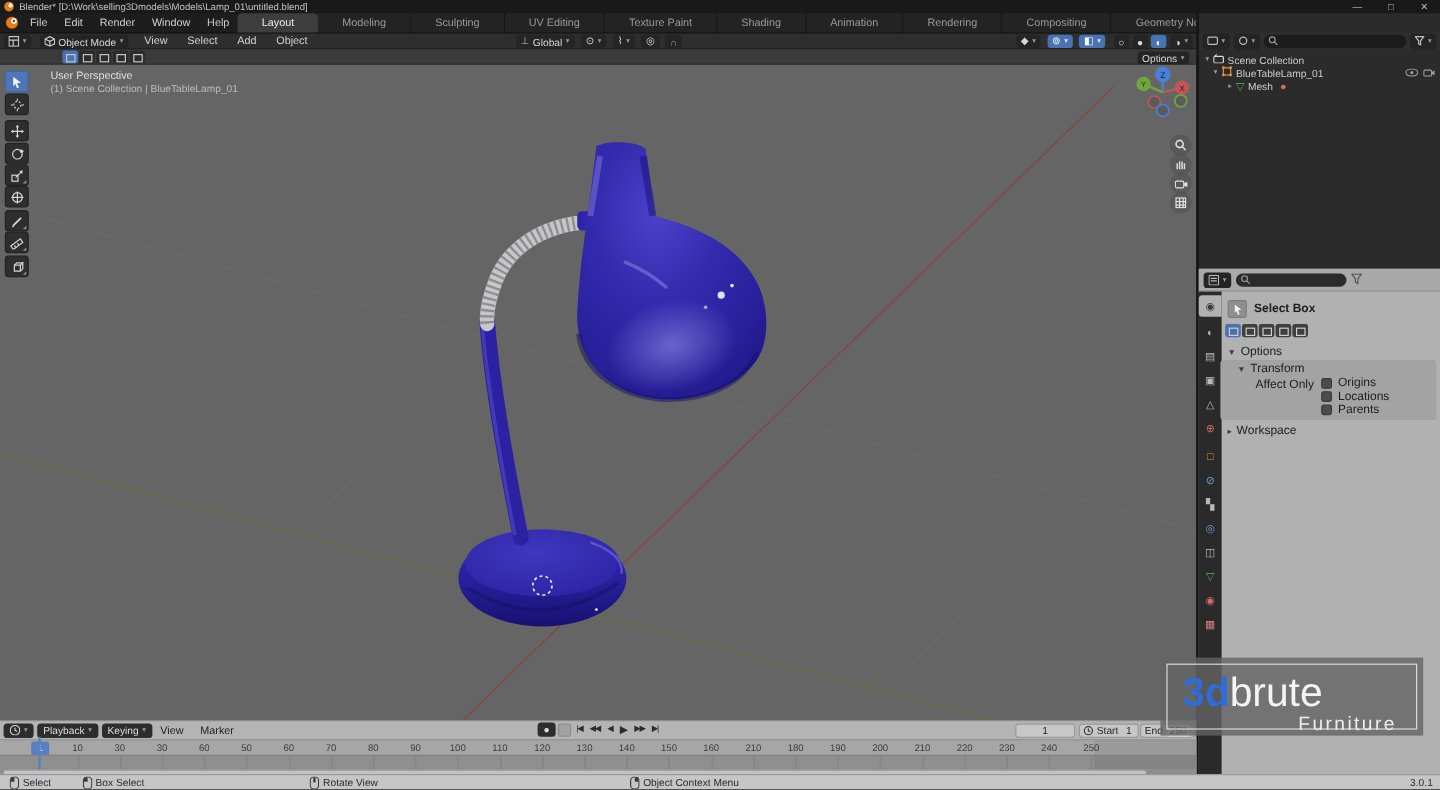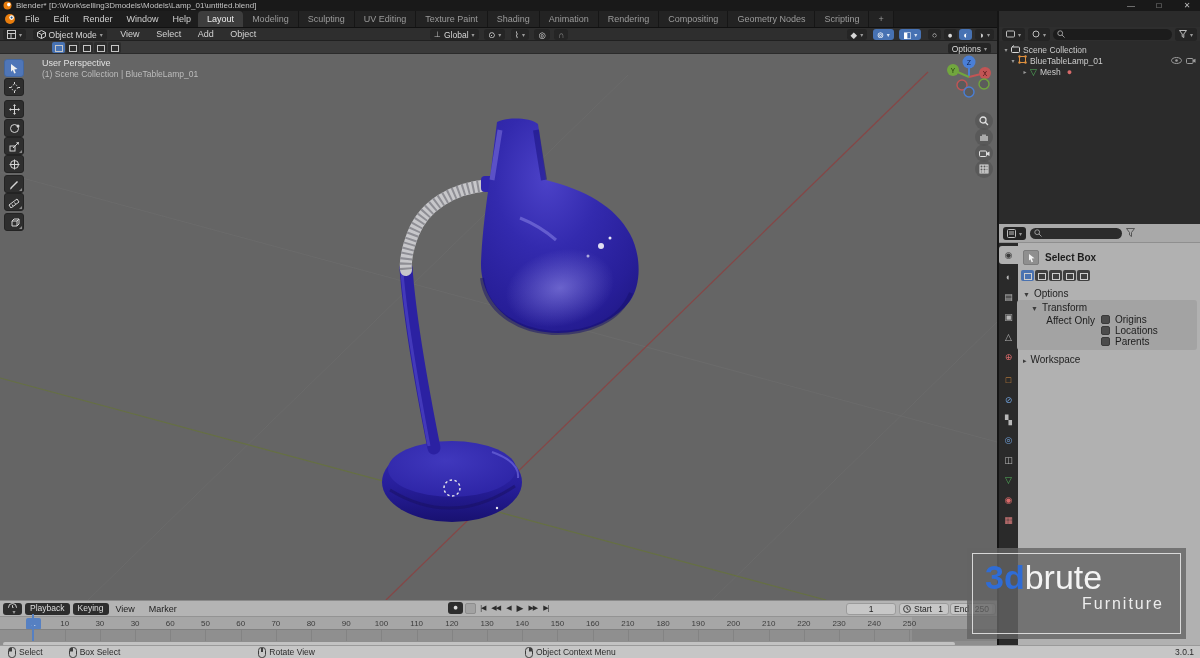--- a/index.html
+++ b/index.html
@@ -9,21 +9,21 @@
   #stage{position:relative;width:1200px;height:658px;background:#1a1a1a;font-size:9px;color:#cfcfcf;}
 
   
   #titlebar{left:0;top:0;width:1200px;height:11px;background:#191919;display:flex;align-items:center;}
   #titlebar .ttl{font-size:8px;color:#c2c2c2;margin-left:4px;white-space:nowrap;}
   .winbtn{position:absolute;top:0;width:26px;height:11px;color:#bdbdbd;font-size:8px;text-align:center;line-height:11px;}
 
   
   #topbar{left:0;top:11px;width:1200px;height:17px;background:#1d1d1d;display:flex;align-items:center;border-bottom:1px solid #111;}
   .menu-item{padding:0 7px;color:#cfcfcf;font-size:9px;line-height:16px;}
-  .ws-tab{padding:0 9px;color:#9b9b9b;font-size:9px;line-height:16px;background:#232323;border-right:1px solid #161616;white-space:nowrap;}
+  .ws-tab{padding:0 20px;color:#9b9b9b;font-size:9px;line-height:16px;background:#232323;border-right:1px solid #161616;white-space:nowrap;}
   .ws-tab.active{background:#3d3d3d;color:#ededed;border-radius:4px 4px 0 0;border-right:none;}
   .idblock{display:flex;align-items:center;height:13px;margin-left:6px;}
   .idblock .icochip{background:#2a2a2a;border-radius:3px 0 0 3px;height:13px;padding:0 3px;display:flex;align-items:center;color:#b5b5b5;font-size:7px;}
   .idblock .fld{background:#1b1b1b;border:1px solid #090909;height:13px;line-height:12px;color:#dcdcdc;padding:0 5px;min-width:58px;font-size:8.5px;}
   .idblock .post{background:#2a2a2a;border-radius:0 3px 3px 0;height:13px;width:14px;color:#b5b5b5;font-size:8px;text-align:center;line-height:13px;}
 
   
   #vheader{left:0;top:28px;width:997px;height:13px;background:#2e2e2e;border-bottom:1px solid #202020;}
   .chip{display:inline-flex;align-items:center;background:#252525;border-radius:3px;height:11px;padding:0 4px;color:#d8d8d8;font-size:8.5px;vertical-align:top;margin-top:1px;}
   .chip.blue{background:#4772b3;color:#fff;}
@@ -67,42 +67,42 @@
   .ptext{color:#1d1d1d;font-size:10px;}
   .pcaret{color:#3c3c3c;font-size:7px;margin-right:4px;}
   .checkbox{width:9px;height:9px;background:#4c4c4c;border:1px solid #3a3a3a;border-radius:2px;margin-right:5px;}
   .selmode2{display:inline-block;width:13px;height:11px;background:#3f3f3f;border-radius:2px;margin-right:1px;position:relative;}
   .selmode2::after{content:"";position:absolute;left:3px;top:2.5px;width:6px;height:5px;border:1px solid #cdcdcd;}
   .selmode2.active{background:#4a72b0;}
 
   
   #timeline{left:0;top:600px;width:997px;height:45px;background:#b4b4b4;border-top:1px solid #8a8a8a;}
   #tl-header{position:absolute;left:0;top:0;width:997px;height:15px;display:flex;align-items:center;}
-  .tl-chip{background:#2d2d2d;border-radius:3px;height:12px;display:flex;align-items:center;padding:0 5px;color:#dedede;font-size:8.5px;margin-left:3px;flex-direction:column;}
+  .tl-chip{background:#2d2d2d;border-radius:3px;height:12px;display:flex;align-items:center;padding:0 5px;color:#dedede;font-size:8.5px;margin-left:3px;}
   .tl-menu{color:#222;font-size:9px;padding:0 7px;}
   .transport{position:absolute;left:448px;top:1px;display:flex;align-items:center;gap:2px;}
   .tglyph{color:#2c2c2c;font-size:7px;letter-spacing:-1px;padding:0 2px;line-height:12px;}
   .tl-field{position:absolute;top:1.5px;height:12px;background:#c7c7c7;border:1px solid #9b9b9b;border-radius:3px;color:#1e1e1e;font-size:8.5px;display:flex;align-items:center;justify-content:center;}
   #tl-ruler{position:absolute;left:0;top:15px;width:997px;height:30px;background:#a6a6a6;border-top:1px solid #939393;}
   .tick-label{position:absolute;top:2px;transform:translateX(-50%);color:#3c3c3c;font-size:8px;}
   #tl-channels{position:absolute;left:0;top:28px;width:997px;height:12px;background:#8f8f8f;border-top:1px solid #818181;}
   .chan-line{position:absolute;top:0;width:1px;height:12px;background:#838383;}
   #tl-scroll{position:absolute;left:0;top:40px;width:997px;height:5px;background:#8e8e8e;}
   #tl-thumb{position:absolute;left:3px;top:0.5px;width:952px;height:4px;background:#c2c2c2;border-radius:2px;}
   #playhead-chip{position:absolute;left:26px;top:0.5px;width:15px;height:12px;background:#5680c2;border-radius:2px;color:#fff;font-size:8px;text-align:center;line-height:12px;}
   #playhead-line{position:absolute;left:32px;top:13px;width:2px;height:27px;background:#5680c2;}
   .range-shade{position:absolute;right:0;top:0;left:912px;bottom:0;background:rgba(0,0,0,.07);}
 
   
   #statusbar{left:0;top:645px;width:1200px;height:13px;background:#c6c6c6;border-top:1px solid #9a9a9a;display:flex;align-items:center;color:#222;}
   .sb-item{display:flex;align-items:center;gap:3px;font-size:8.5px;color:#2a2a2a;}
   #sb-version{position:absolute;right:6px;top:0;line-height:13px;font-size:8.5px;color:#2a2a2a;}
 
   
-  #watermark{left:967px;top:548px;width:219px;height:91px;background:rgba(100,100,100,.8);z-index:50;}
+  #watermark{left:967px;top:548px;width:219px;height:65px;background:rgba(100,100,100,.8);z-index:50;}
   #wm-border{position:absolute;left:5px;top:5px;right:5px;bottom:5px;border:1px solid rgba(235,235,235,.85);}
   #wm-brand{position:absolute;left:18px;top:12px;font-size:34px;line-height:34px;white-space:nowrap;}
   #wm-bold{font-weight:bold;}
   #wm-light{color:#f4f4f4;font-weight:normal;}
   #wm-sub{position:absolute;right:22px;top:47px;font-size:16px;color:#ededed;letter-spacing:2px;}
 </style>
 </head>
 <body>
 
 <div id="stage">

